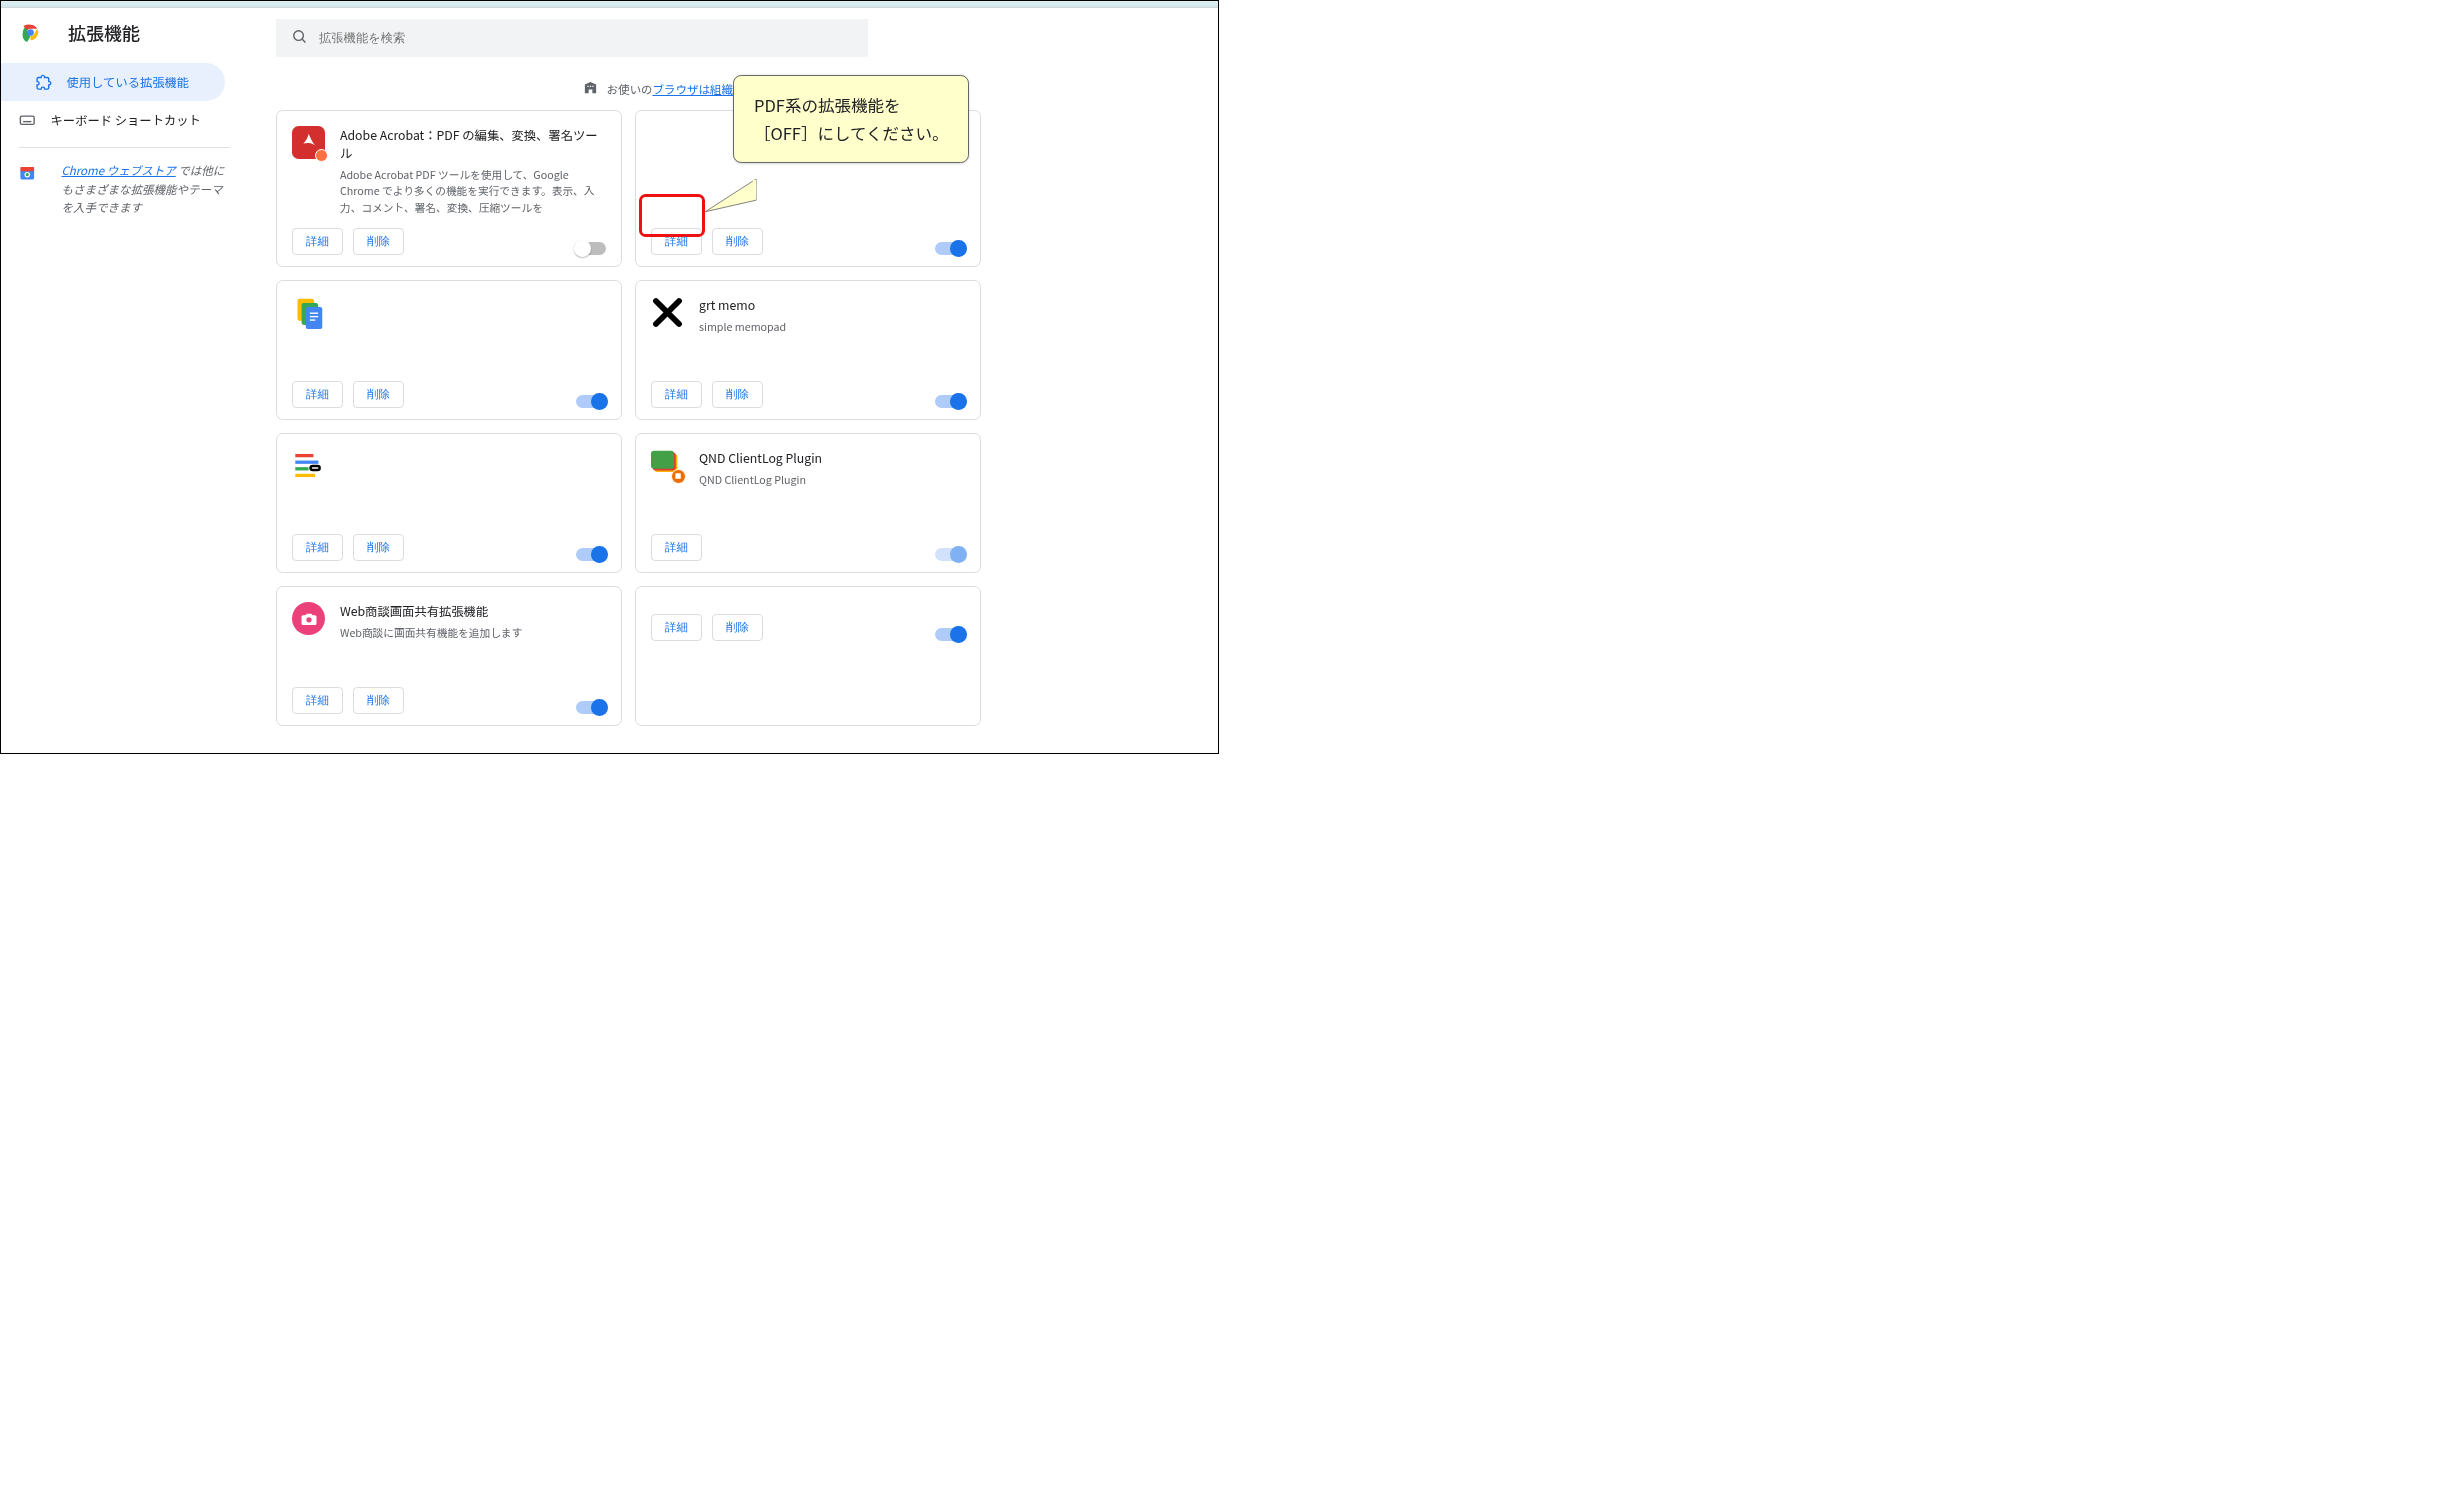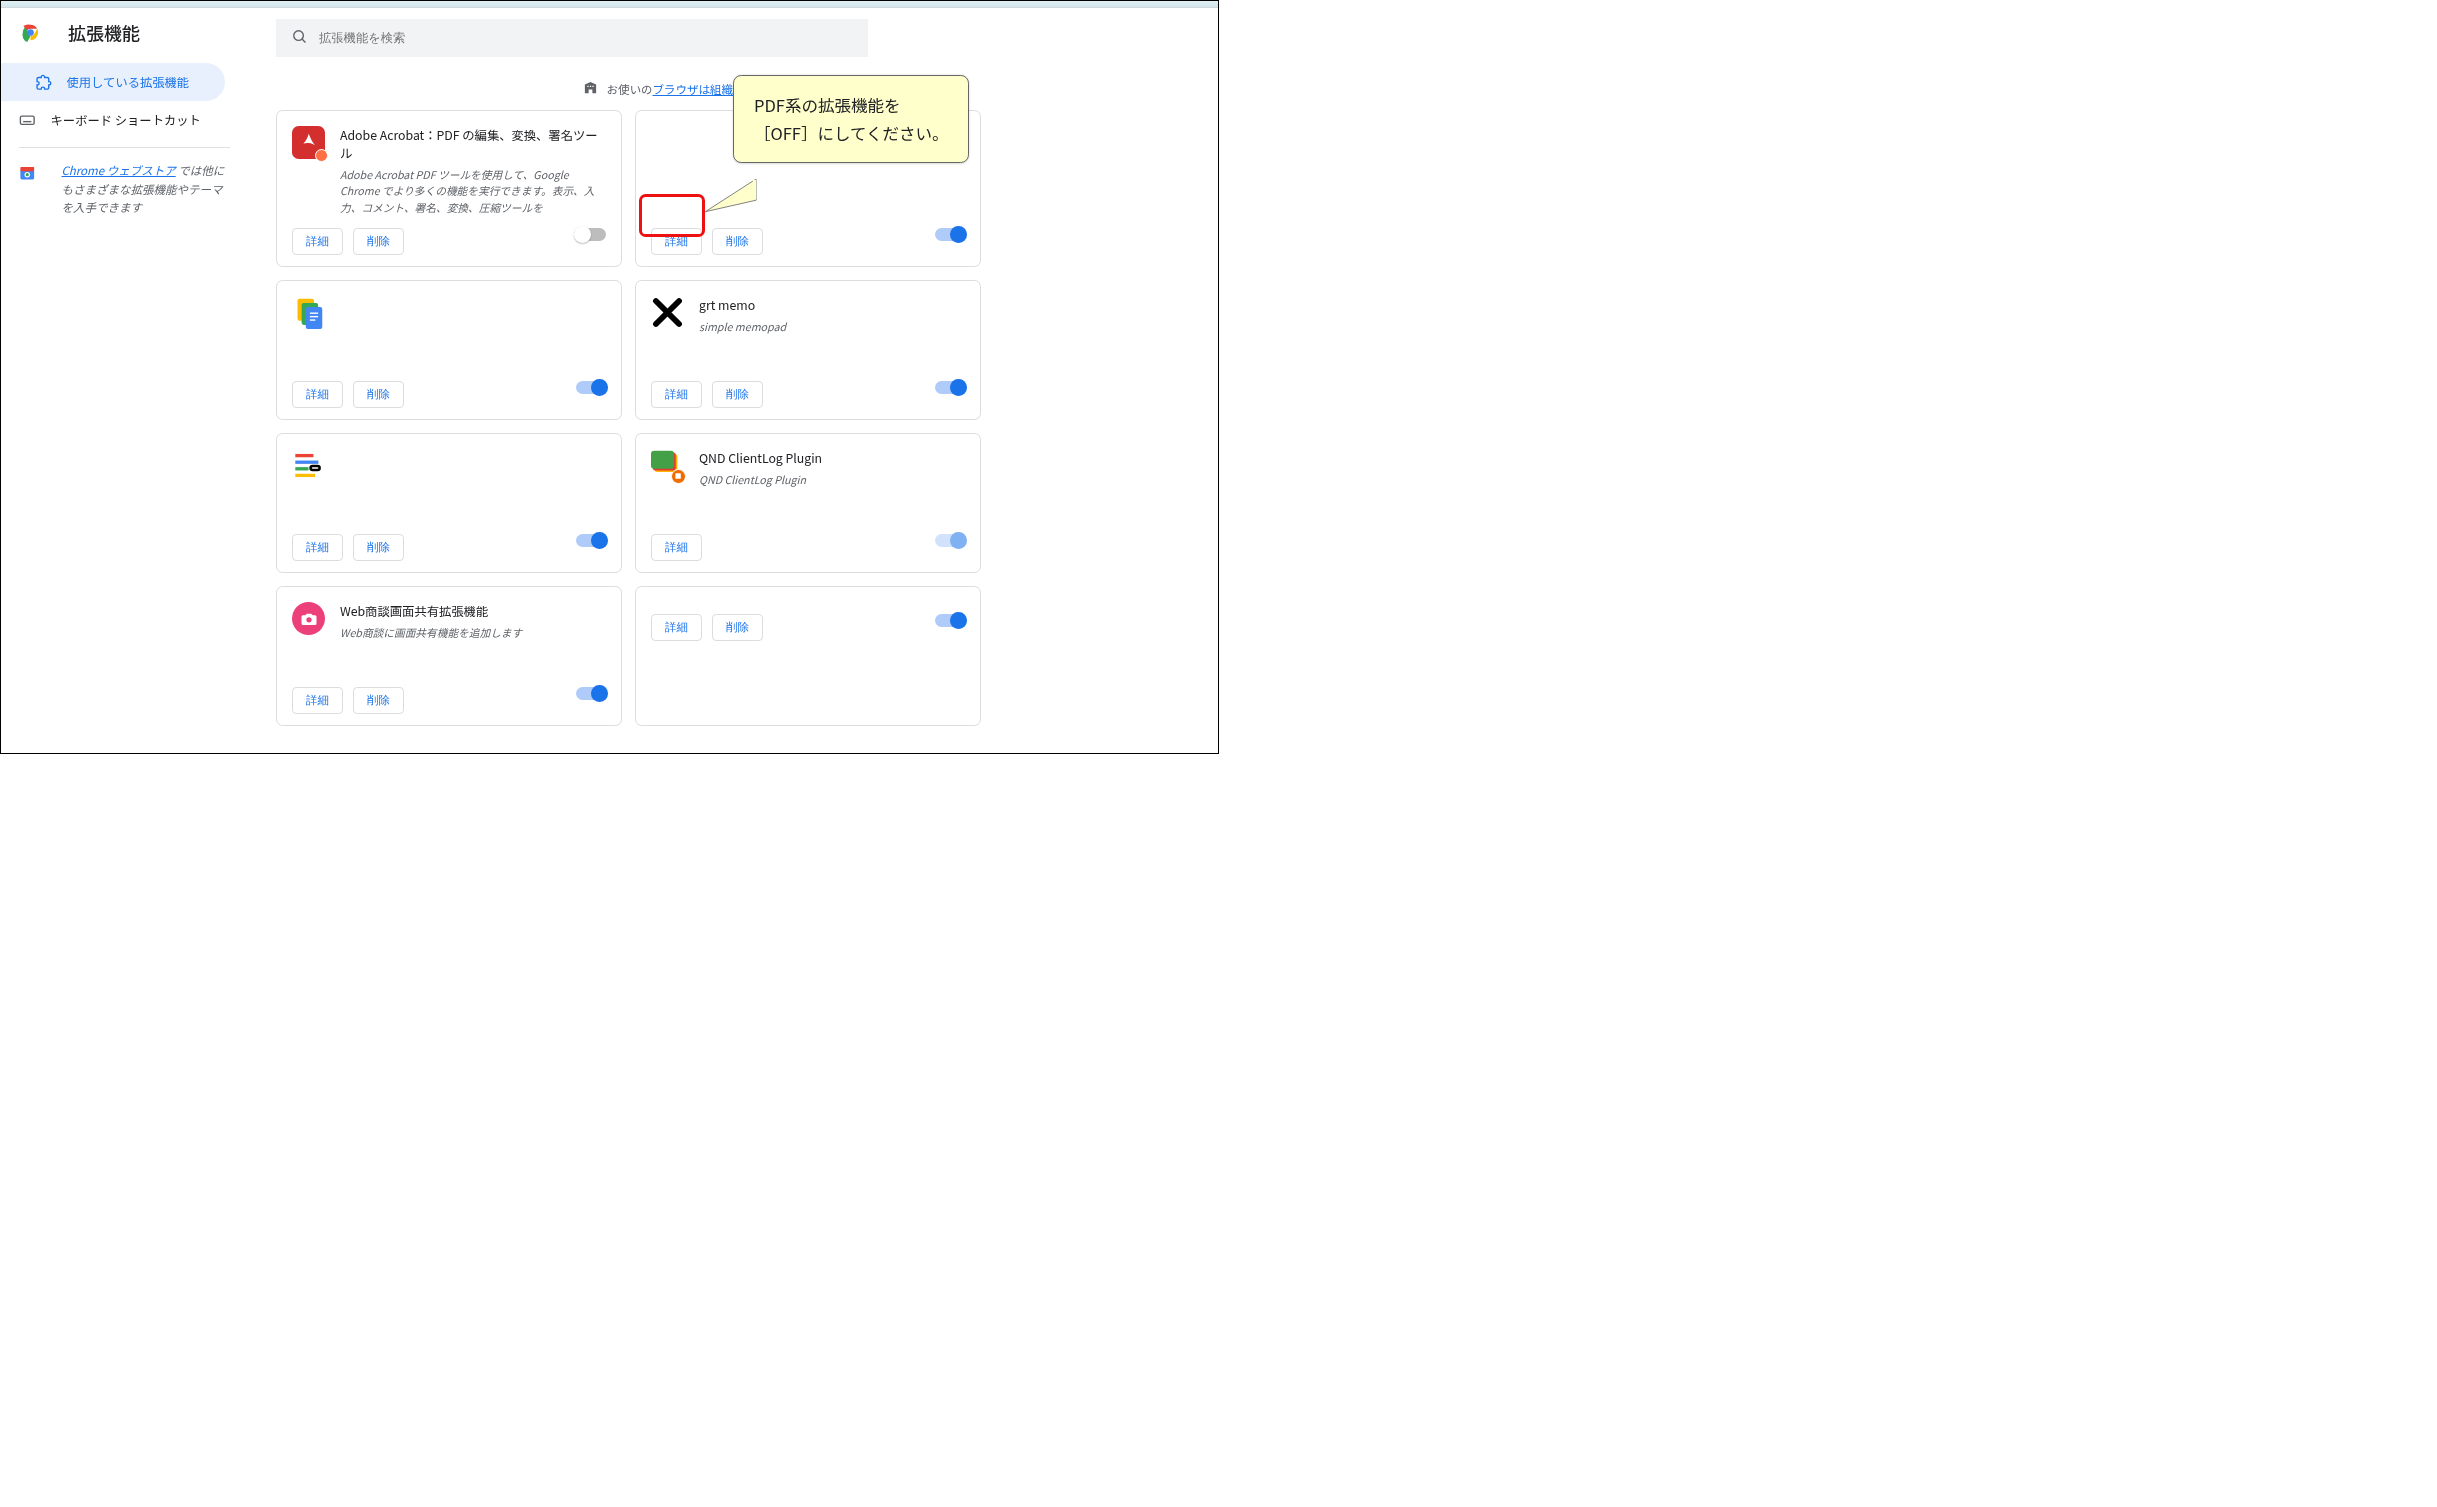--- a/index.html
+++ b/index.html
@@ -69,22 +69,22 @@
       position:absolute; top:193px; left:638px;
       width:66px; height:43px;
       border:3.3px solid #e11; border-radius:6.6px; z-index:48;
     }
     
     .cards{ display:grid; grid-template-columns: repeat(2, 346px); gap:13px; margin-left:28px;}
     .card{ border:0.8px solid #dadce0; border-radius:6.6px; padding:15px 15px 11.5px 15px; display:flex; flex-direction:column; min-height:140px;}
     .card-top{ display:flex; gap:15px; flex:1;}
     .ext-icon{ width:33px; height:33px; flex-shrink:0; border-radius:5px; display:flex;align-items:center;justify-content:center;}
     .ext-title{ font-size:12.3px; color:#202124; margin-bottom:5px;}
-    .ext-desc{ font-size:10.7px; color:#5f6368; line-height:1.55;font-style:italic;}
-    .card-bottom{ display:flex; align-items:flex-start; gap:10px; margin-top:11.5px;}
+    .ext-desc{ font-size:10.7px; color:#5f6368; line-height:1.55;}
+    .card-bottom{ display:flex; align-items:flex-end; gap:10px; margin-top:11.5px;}
     .btn-outline{
       border:0.8px solid #dadce0; background:#fff; color:#1a73e8;
       border-radius:4.1px; padding:5px 13px; font-size:11.5px; cursor:pointer;
     }
     .spacer{flex:1;}
     
     .toggle{ width:30px; height:13px; border-radius:8.2px; position:relative; cursor:pointer;}
     .toggle .knob{ position:absolute; top:-1.6px; width:16.5px; height:16.5px; border-radius:50%; background:#fff; box-shadow:0 0.8px 1.6px rgba(0,0,0,.3);}
     .toggle.on{ background:#aecbfa;}
     .toggle.on .knob{ right:-1.6px; background:#1a73e8; box-shadow:none;}

